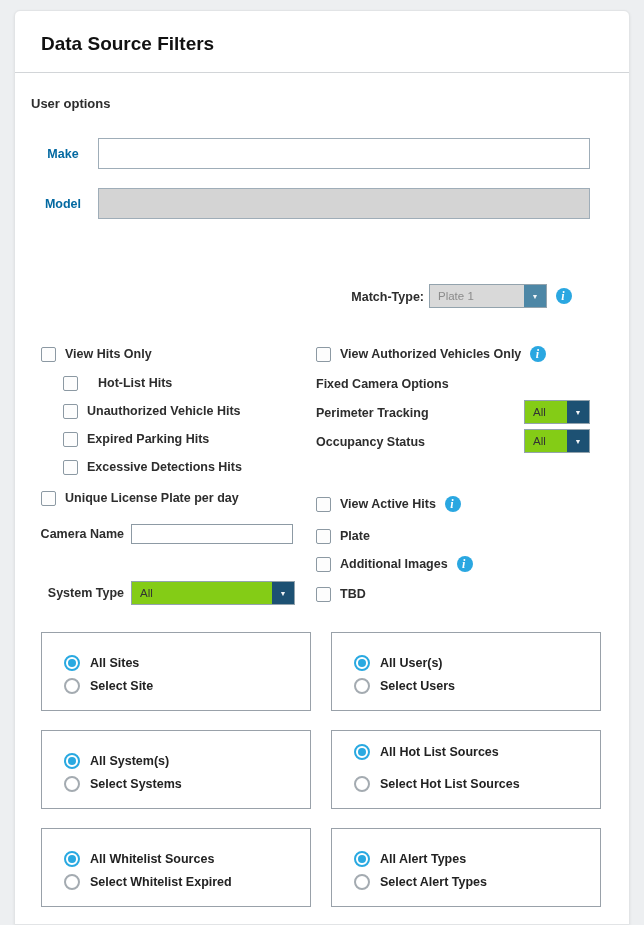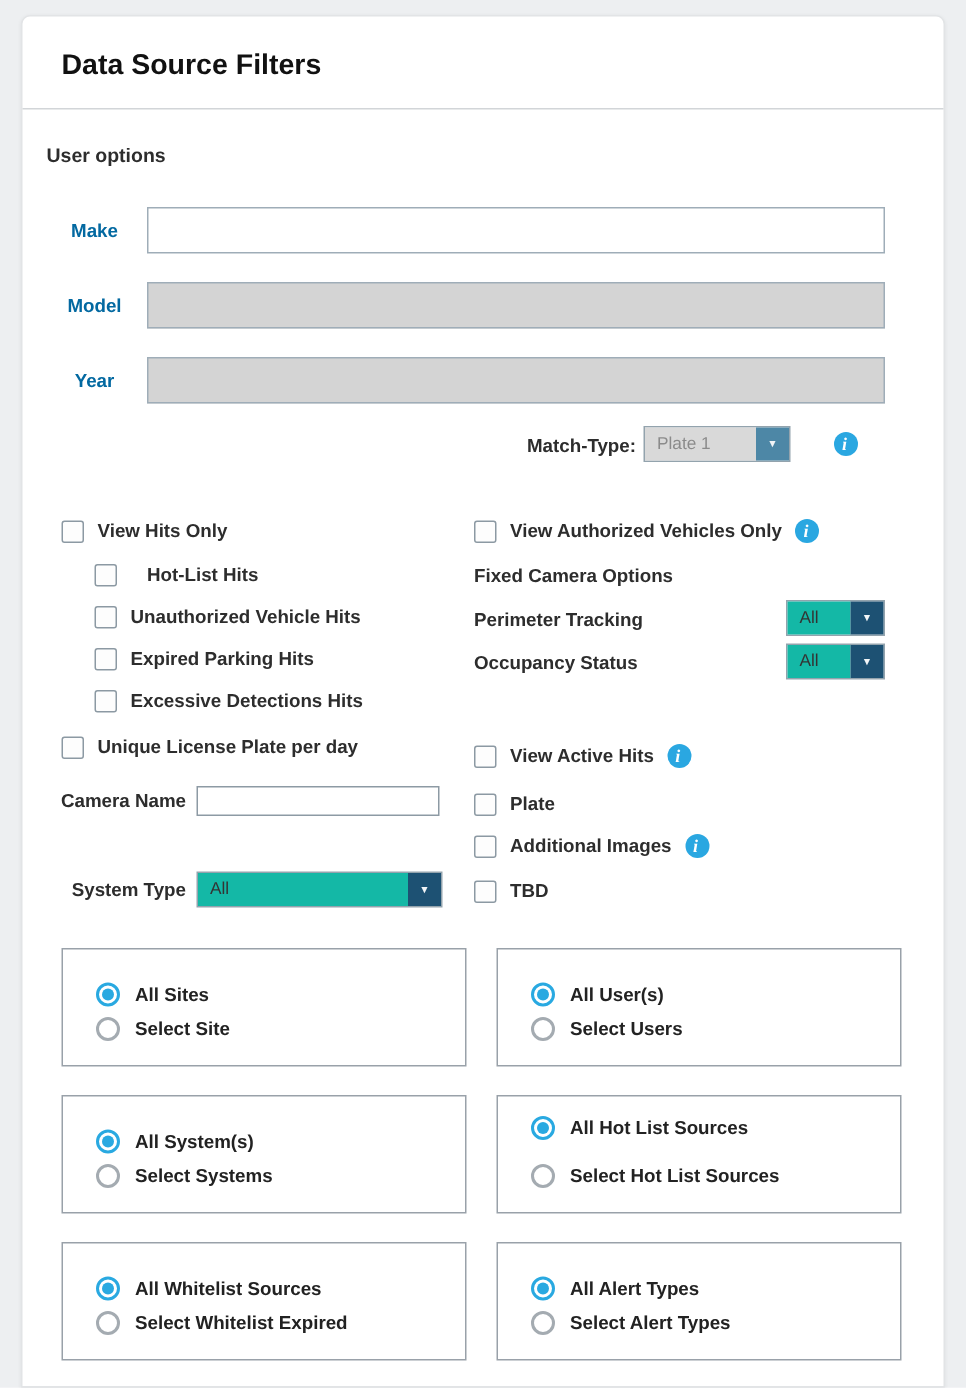--- a/index.html
+++ b/index.html
@@ -39,21 +39,21 @@
     position: absolute; left: 83px; width: 492px; height: 31px;
     border: 1px solid #9fadb8; background: #ffffff;
     font-family: "Liberation Sans", sans-serif; font-size: 12.5px; padding: 0 8px;
     border-radius: 0; outline: none;
   }
   .textinput.disabled { background: #d4d4d4; }
   
   .dd { position: absolute; height: 24px; display: flex; border: 1px solid #93a3ad; background: #fff; }
   .dd-val {
     flex: 1; display: flex; align-items: center; padding-left: 8px;
-    font-size: 11.5px; font-weight: 400; color: #333; background: #14b8a6; overflow: hidden;
+    font-size: 11.5px; font-weight: 400; color: #333; background: #84cc16; overflow: hidden;
   }
   .dd-btn {
     width: 22px; display: flex; align-items: center; justify-content: center;
     background: #1d5173; color: #f2f5f7; font-size: 7px;
   }
   .dd.disabled .dd-val { background: #d9d9d9; color: #8b8b8b; }
   .dd.disabled .dd-btn { background: #4d87a6; }
   .mt-label {
     position: absolute; left: 300px; top: 279px; width: 109px; text-align: right;
     font-size: 12.5px; font-weight: 700; color: #2d2d2d;
@@ -104,27 +104,23 @@
   <div class="section-heading">User options</div>
 
   <div class="frow" style="top:127px; width:100%;">
     <div class="flabel">Make</div>
     <input class="textinput" type="text" value="" style="">
   </div>
   <div class="frow" style="top:177px; width:100%;">
     <div class="flabel">Model</div>
     <input class="textinput disabled" type="text" disabled="" value="" style="">
   </div>
-  <div class="frow" style="top:227px; width:100%;">
-    <div class="flabel">Year</div>
-    <input class="textinput disabled" type="text" disabled="" value="" style="">
-  </div>
 
   <div class="mt-label">Match-Type:</div>
-  <div class="dd disabled" style="left:414px; top:273px; width:98px;">
+  <div class="dd disabled" style="left:414px; top:273px; width:118px;">
     <div class="dd-val">Plate 1</div>
     <div class="dd-btn">▼</div>
   </div>
   <span class="info" style="position:absolute; left:541px; top:277px;">i</span>
 
   <div class="chkrow" style="left:26px; top:335px;">
     <span class="chk"></span>
     <span class="clabel">View Hits Only</span>
   </div>
   <div class="chkrow" style="left:48px; top:364px;gap:20px;">

